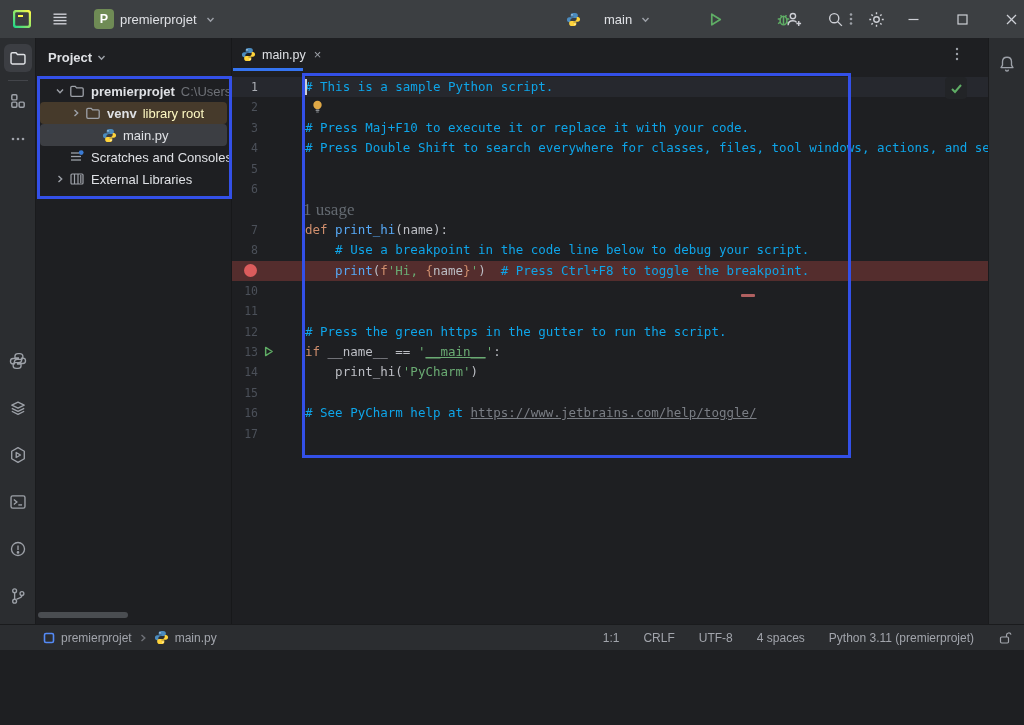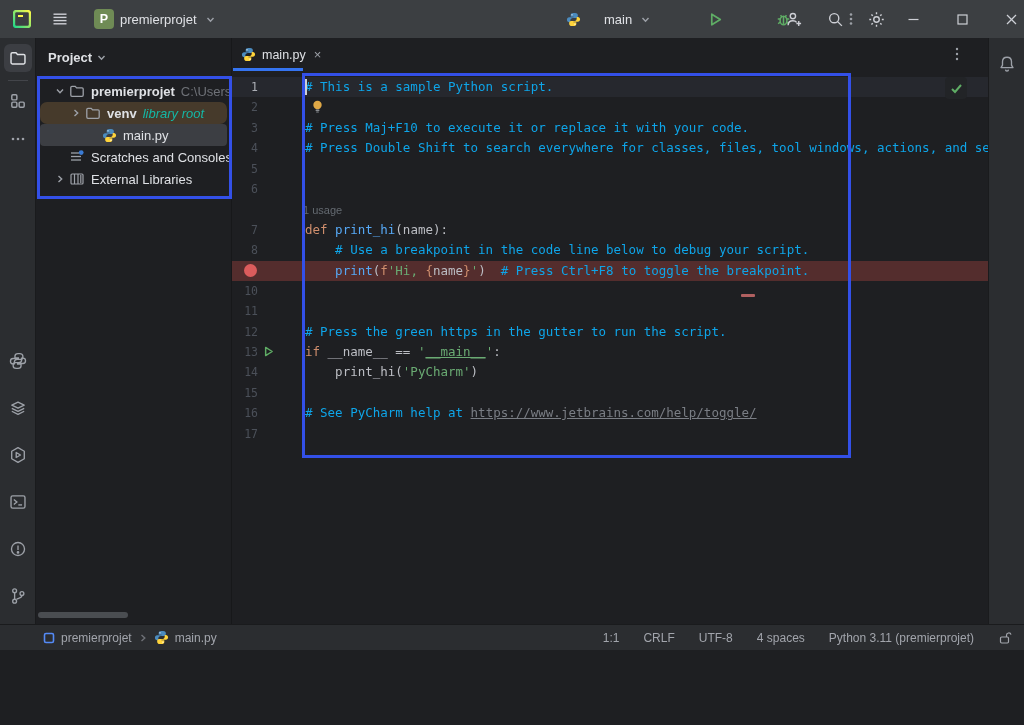--- a/index.html
+++ b/index.html
@@ -40,21 +40,21 @@
   .pp-title { font-size:13px; font-weight:bold; color:#dfe1e5; }
   .tree { padding-top:4px; }
   .tree-row { height:22px; display:flex; align-items:center; margin:0 4px; border-radius:4px;
               font-size:13px; color:#dfe1e5; white-space:nowrap; }
   .tree-row.selected { background:#3c3e43; }
   .tree-row.library { background:#463a2b; }
   .t-chev { width:16px; flex:none; display:flex; align-items:center; justify-content:center; }
   .t-icon { width:18px; height:18px; flex:none; display:flex; align-items:center; justify-content:center; margin-right:5px; }
   .t-label.bold { font-weight:bold; }
   .t-hint { color:#6e7177; margin-left:6px; }
-  .tree-row.library .t-hint { color:#14b8a6;font-style:italic; }
+  .tree-row.library .t-hint { color:#fef9c3; }
   .pp-hscroll { position:absolute; left:2px; bottom:6px; width:90px; height:6px; border-radius:3px; background:#4a4d51; }
 
   
   .editor { flex:1; position:relative; background:#1e1f22; overflow:hidden; }
   .tabbar { height:33px; display:flex; align-items:center; position:relative; }
   .tab { height:33px; display:flex; align-items:center; gap:6px; padding:0 10px 0 8px;
          font-size:12.5px; color:#dfe1e5; position:relative; margin-left:1px; }
   .tab-underline { position:absolute; left:1px; top:30px; width:70px; height:3px; background:#3574f0; }
   .tab-close { color:#9da1a8; font-size:13px; margin-left:2px; }
   .tab-kebab { position:absolute; right:24px; top:8px; }
@@ -65,21 +65,21 @@
   .code-row.active { background:#26282e; }
   .code-row.bp { background:#542d2d; }
   .gut { width:73px; flex:none; position:relative; height:100%; }
   .lnum { position:absolute; right:47px; top:0; line-height:20.4px; font-size:11.5px; color:#4b5059; }
   .code-row.active .lnum { color:#acafb6; }
   .bp-dot { position:absolute; left:12px; top:3.5px; width:13px; height:13px; border-radius:50%; background:#db5c5c; }
   .gut-run { position:absolute; left:30px; top:3px; }
   .codetext { line-height:20.4px; }
   .caret { position:absolute; left:73px; top:2px; width:1.5px; height:16px; background:#ced0d6; }
   .bulb { position:absolute; left:79px; top:3px; }
-  .inlay { margin-left:71px; font-family:Liberation Sans, sans-serif; font-size:11px; color:#646a71; }
+  .inlay { margin-left:71px; font-family:Liberation Serif, serif; font-size:17px; color:#646a71; }
   .cm{color:#0ea5e9} .cmu{color:#7a7e85;text-decoration:underline}
   .kw{color:#cf8e6d} .fn{color:#56a8f5} .bi{color:#56a8f5}
   .str{color:#6aab73} .stru{color:#6aab73;text-decoration:underline}
   .txt{color:#bcbec4} .br{color:#cf8e6d}
   .inspect-ok { position:absolute; right:21px; top:6px; width:22px; height:22px; border-radius:4px;
                 background:#222427; display:flex; align-items:center; justify-content:center; }
   .stripe-mark { position:absolute; left:509px; top:223px; width:14px; height:3px; background:#b06060; border-radius:1px; }
   .ed-hscroll { position:absolute; left:73px; top:594px; width:585px; height:6px; border-radius:3px; background:#45484d; }
 
   
@@ -305,21 +305,21 @@
               </svg>
             </span>
             <span class="t-icon">
               <svg width="16" height="16" viewBox="0 0 16 16" fill="none" stroke="#9da1a8" stroke-width="1.3">
                 <path d="M1.8 4.5 a1.2 1.2 0 0 1 1.2 -1.2 h3.2 l1.4 1.6 h5.4 a1.2 1.2 0 0 1 1.2 1.2 v6 a1.2 1.2 0 0 1 -1.2 1.2 h-10 a1.2 1.2 0 0 1 -1.2 -1.2 Z"></path>
               </svg>
             </span>
             <span class="t-label bold">premierprojet</span>
             <span class="t-hint">C:\Users</span>
           </div>
-          <div class="tree-row library" style="padding-left: 28px; border-radius: 7px;">
+          <div class="tree-row library" style="padding-left: 28px;">
             <span class="t-chev">
               <svg width="10" height="10" viewBox="0 0 10 10" fill="none" stroke="#9da1a8" stroke-width="1.4">
                 <polyline points="3.5,2 6.7,5 3.5,8"></polyline>
               </svg>
             </span>
             <span class="t-icon">
               <svg width="16" height="16" viewBox="0 0 16 16" fill="none" stroke="#9da1a8" stroke-width="1.3">
                 <path d="M1.8 4.5 a1.2 1.2 0 0 1 1.2 -1.2 h3.2 l1.4 1.6 h5.4 a1.2 1.2 0 0 1 1.2 1.2 v6 a1.2 1.2 0 0 1 -1.2 1.2 h-10 a1.2 1.2 0 0 1 -1.2 -1.2 Z"></path>
               </svg>
             </span>

